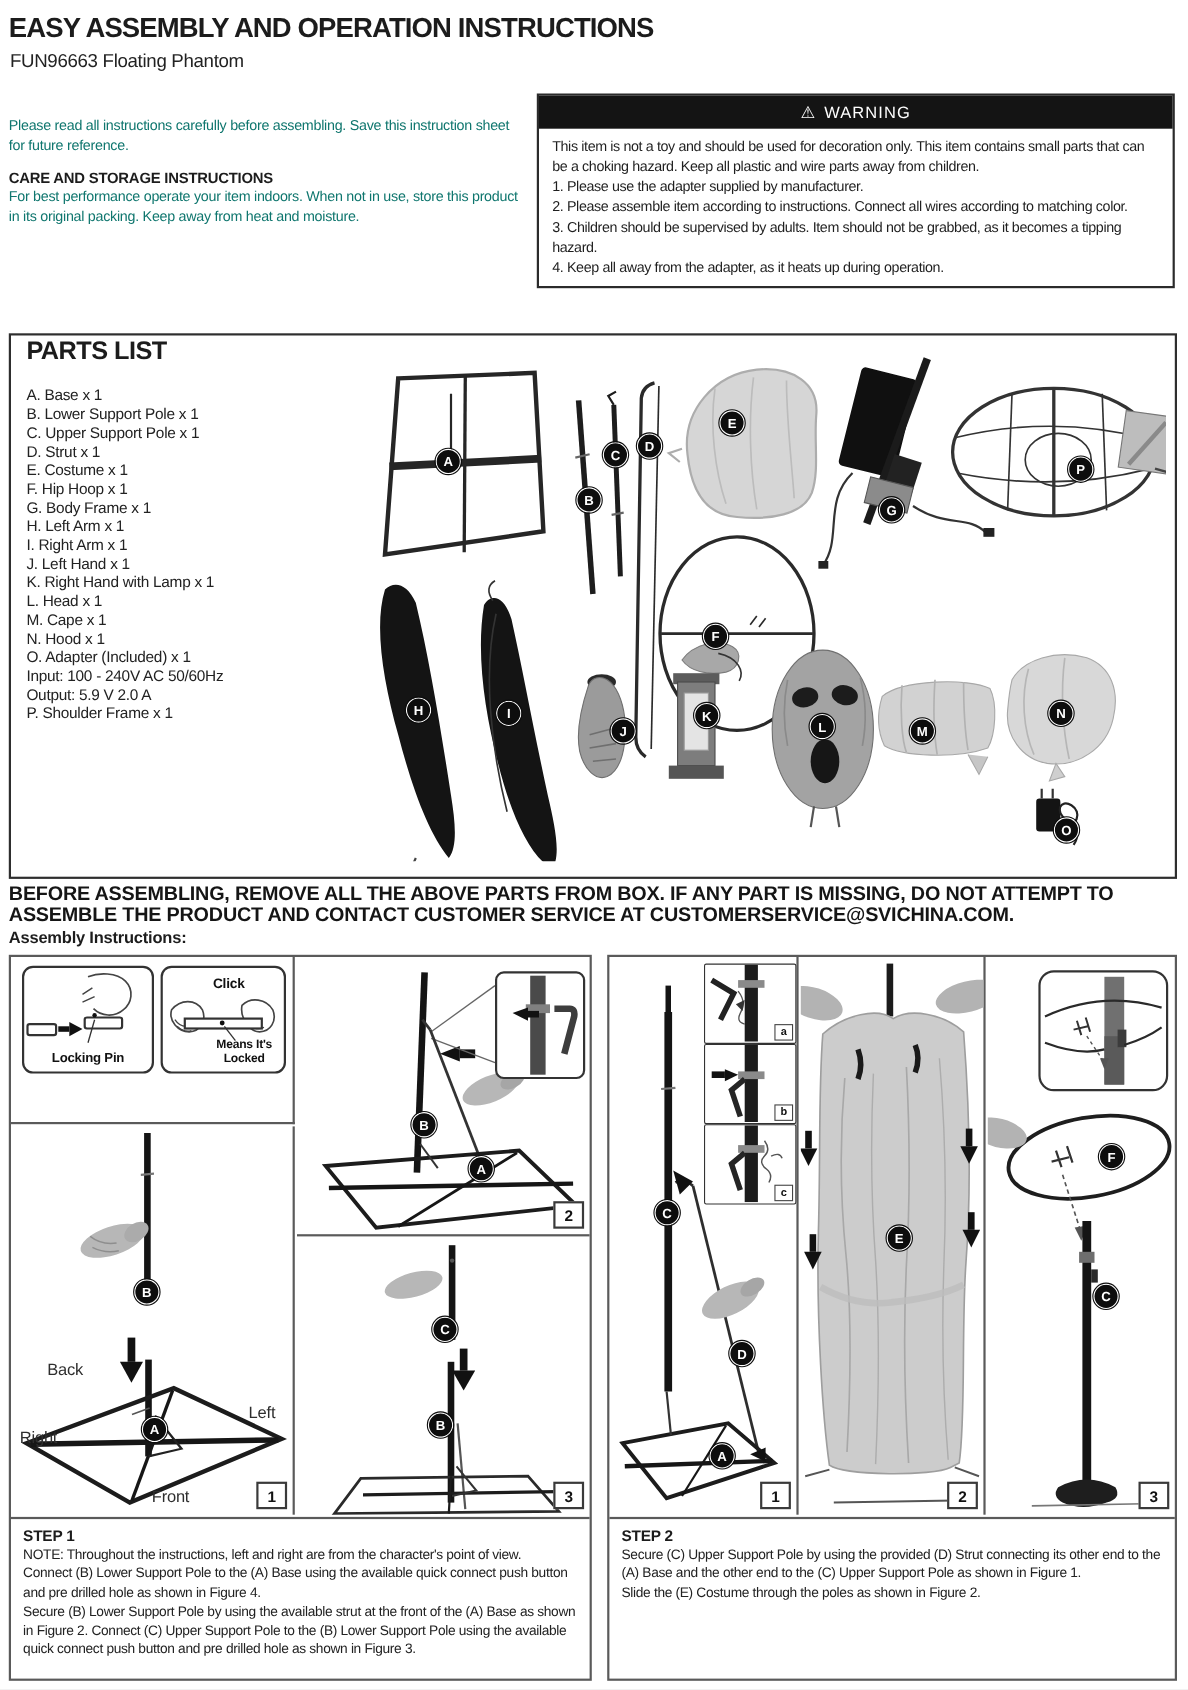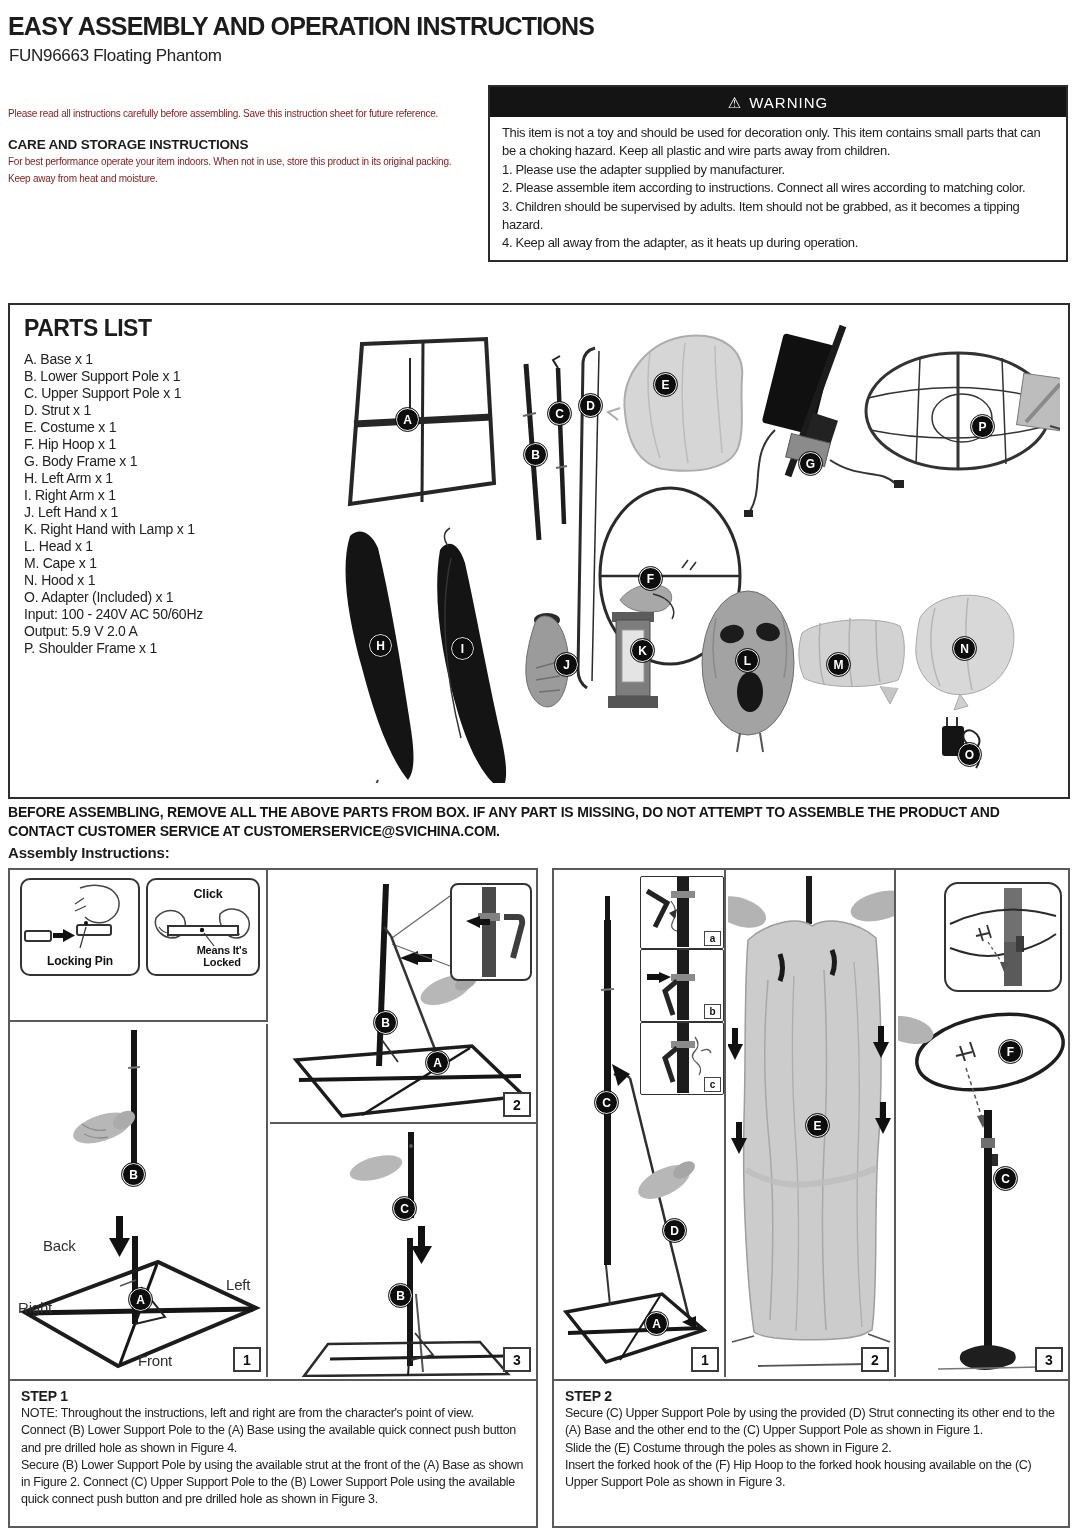--- a/index.html
+++ b/index.html
@@ -4,32 +4,32 @@
 <style>
   html,body{margin:0;padding:0;background:#e8e8e8;}
   #page{position:relative;width:1080px;height:1536px;background:#ffffff;
         font-family:"Liberation Sans",sans-serif;color:#1c1c1c;overflow:hidden;}
   .abs{position:absolute;}
   h1,h2,h3,p,ul,li{margin:0;padding:0;}
   ul{list-style:none;}
   .page-title{font-size:25px;font-weight:bold;letter-spacing:-0.8px;}
   .page-subtitle{font-size:17px;letter-spacing:-0.3px;color:#222;}
   .welcome{font-size:17.5px;font-weight:bold;line-height:22px;letter-spacing:-0.2px;}
-  .smalltext{font-size:10px;line-height:17.5px;letter-spacing:-0.25px;color:#7f1d1d;}
+  .smalltext{font-size:13px;line-height:17.5px;letter-spacing:-0.25px;color:#0f766e;}
   .subhead{font-size:13.5px;font-weight:bold;letter-spacing:-0.2px;}
   .warning-box{border:2px solid #2b2b2b;background:#fff;}
   .warning-header{height:30px;background:#141414;color:#fff;display:flex;align-items:center;justify-content:center;gap:8px;}
   .warning-header .wtitle{font-size:15px;font-weight:normal;letter-spacing:1px;}
   .warning-header .wicon{font-size:15px;line-height:1;}
   .warning-body{padding:7px 12px;font-size:13px;line-height:18.4px;letter-spacing:-0.35px;color:#1f1f1f;}
   .warning-body p{margin:0;}
   .parts-box{border:2px solid #2e2e2e;background:#fff;}
   .parts-title{font-size:23px;font-weight:bold;letter-spacing:-0.5px;}
   .parts-list li{font-size:14px;line-height:17px;letter-spacing:-0.25px;color:#222;}
-  .before-note{font-size:14px;font-weight:bold;line-height:18.5px;letter-spacing:-0.2px;color:#151515;}
+  .before-note{font-size:18px;font-weight:bold;line-height:18.5px;letter-spacing:-0.2px;color:#151515;}
   .assembly-heading{font-size:15px;font-weight:bold;letter-spacing:-0.2px;}
   .step-box{border:2px solid #5a5a5a;background:#fff;box-sizing:border-box;}
   .cell{position:absolute;box-sizing:border-box;}
   .roundbox{position:absolute;border:2px solid #333;border-radius:10px;background:#fff;box-sizing:border-box;}
   .badge{position:absolute;width:21px;height:21px;border-radius:50%;background:#0d0d0d;color:#fff;
          border:1.5px solid #fff;outline:1.5px solid #0d0d0d;display:flex;align-items:center;justify-content:center;
          font-size:12px;font-weight:bold;z-index:5;}
   .fignum{position:absolute;width:24px;height:21px;background:#fff;border:2px solid #3a3a3a;color:#111;
           display:flex;align-items:center;justify-content:center;font-size:14px;font-weight:bold;z-index:5;}
   .inset-letter{position:absolute;width:15px;height:13px;background:#fff;border:1px solid #444;color:#111;
@@ -63,21 +63,21 @@
     <div class="warning-body">
       <p>This item is not a toy and should be used for decoration only. This item contains small parts that can be a choking hazard. Keep all plastic and wire parts away from children.</p>
       <p>1. Please use the adapter supplied by manufacturer.</p>
       <p>2. Please assemble item according to instructions. Connect all wires according to matching color.</p>
       <p>3. Children should be supervised by adults. Item should not be grabbed, as it becomes a tipping hazard.</p>
       <p>4. Keep all away from the adapter, as it heats up during operation.</p>
     </div>
   </div>
 
   <div class="abs parts-box" style="left:8px;top:303px;width:1058px;height:492px;">
-    <h2 class="abs parts-title" style="left:14px;top:10px;text-align:center;">PARTS LIST</h2>
+    <h2 class="abs parts-title" style="left:14px;top:0;text-align:center;">PARTS LIST</h2>
     <ul class="abs parts-list" style="left:14px;top:46px;">
       <li>A. Base x 1</li>
       <li>B. Lower Support Pole x 1</li>
       <li>C. Upper Support Pole x 1</li>
       <li>D. Strut x 1</li>
       <li>E. Costume x 1</li>
       <li>F. Hip Hoop x 1</li>
       <li>G. Body Frame x 1</li>
       <li>H. Left Arm x 1</li>
       <li>I. Right Arm x 1</li>
@@ -442,17 +442,16 @@
       </div>
       <div class="badge" style="left:101px;top:170px;">F</div>
       <div class="badge" style="left:96px;top:297px;">C</div>
       <div class="fignum" style="right:5px;bottom:5px;">3</div>
     </div>
 
     <div class="step-text">
       <h3>STEP 2</h3>
       <p>Secure (C) Upper Support Pole by using the provided (D) Strut connecting its other end to the (A) Base and the other end to the (C) Upper Support Pole as shown in Figure 1.</p>
       <p>Slide the (E) Costume through the poles as shown in Figure 2.</p>
-      <p>Insert the forked hook of the (F) Hip Hoop to the forked hook housing available on the (C) Upper Support Pole as shown in Figure 3.</p>
     </div>
   </div>
 
 </div>
 
 </body></html>

